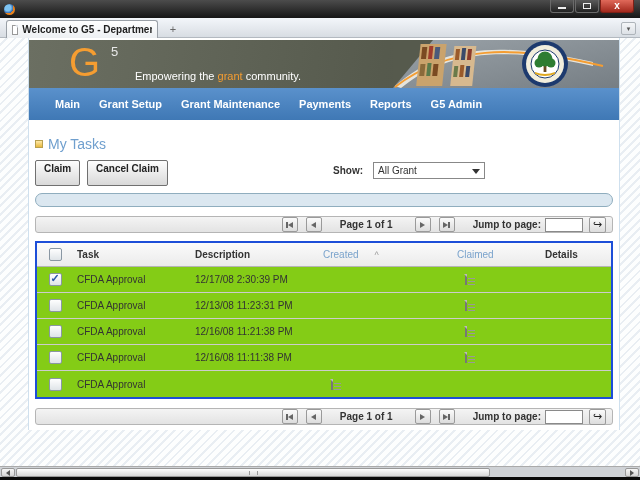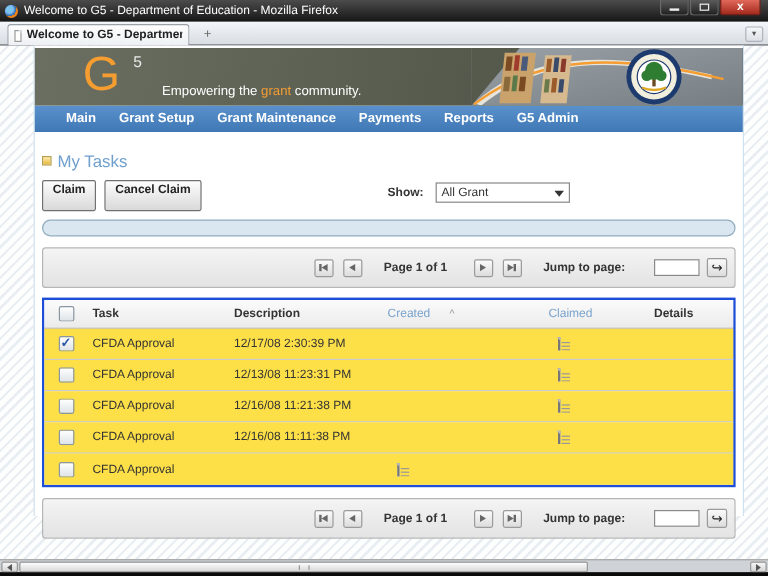--- a/index.html
+++ b/index.html
@@ -52,68 +52,68 @@
   .banner { position:relative; margin-top:2px; height:48px; overflow:hidden;
     background:linear-gradient(100deg,#6b6f62 0%,#565a4d 60%,#4e524a 100%); }
   .logo-g { position:absolute; left:40px; top:0px; font-size:40px; line-height:44px;
     color:#f59d31; font-weight:normal; }
   .logo-5 { position:absolute; left:82px; top:4px; font-size:13px; color:#e8e8e8; }
   .tagline { position:absolute; left:106px; top:30px; font-size:11px; color:#fff; }
   .tagline .em { color:#f59d31; }
   .banner-art { position:absolute; right:0; top:0; width:226px; height:48px; }
 
   
-  .navbar { height:22px; background:linear-gradient(#5a91cc,#npm 0) , linear-gradient(#5a91cc,#3f78b5);
+  .navbar { height:32px; background:linear-gradient(#5a91cc,#npm 0) , linear-gradient(#5a91cc,#3f78b5);
     display:flex; align-items:center; gap:19px; padding-left:26px; }
   .nav-item { color:#fff; font-weight:bold; font-size:11px; white-space:nowrap; }
 
   
   .breadcrumb { padding:7px 0 0 4px; font-size:10px; font-weight:bold; color:#444; }
   .breadcrumb a { color:#336699; text-decoration:none; }
   .heading-row { display:flex; align-items:center; margin:16px 0 8px 6px; }
   .heading-icon { width:8px; height:8px; margin-right:5px; border:1px solid #b8a050;
     background:linear-gradient(#ffe9a8,#e8b93e); }
   .heading { font-size:14px; color:#6f9fce; }
 
   
   .toolbar { position:relative; height:20px; margin:6px 0 0 6px; }
   .btn { display:inline-block; height:26px; padding:0 8px; margin-right:4px;
     background:linear-gradient(#fdfdfd,#d9d9d9); border:1px solid #707070; border-radius:2px;
     font-weight:bold; font-size:10px; line-height:16px; color:#222; }
-  .show-group { position:absolute; left:288px; top:2px; display:flex; align-items:center; }
+  .show-group { position:absolute; left:298px; top:2px; display:flex; align-items:center; }
   .show-label { font-weight:bold; margin-right:10px; }
   .select { width:112px; height:17px; background:#fff; border:1px solid #888;
     display:flex; align-items:center; padding-left:4px; position:relative; }
   .select .arrow { position:absolute; right:4px; top:6px; width:0; height:0;
     border-left:4px solid transparent; border-right:4px solid transparent; border-top:5px solid #333; }
 
   
   .status-pill { margin:13px 6px 0 6px; height:14px; border-radius:7px;
     background:#dbe7f0; border:1px solid #8fadbe; }
 
   
-  .pager { margin:9px 6px 0 6px; height:34px;
+  .pager { margin:9px 6px 0 6px; height:17px;
     background:linear-gradient(#f4f4f4,#e3e3e3); border:1px solid #b5b5b5; border-radius:3px;
     display:flex; align-items:center; justify-content:flex-end; padding-right:6px; font-size:10px; }
   .pg-btn { width:16px; height:15px; margin-left:8px;
     background:linear-gradient(#fbfbfb,#dcdcdc); border:1px solid #9a9a9a; border-radius:2px;
     display:flex; align-items:center; justify-content:center; }
   .tri { width:0; height:0; border-top:3px solid transparent; border-bottom:3px solid transparent; }
   .tri-left { border-right:5px solid #666; } .tri-right { border-left:5px solid #666; }
   .bar { width:2px; height:6px; background:#666; }
   .page-status { font-weight:bold; color:#333; margin:0 14px 0 18px; }
-  .jump-label { font-weight:bold; margin:0 24px 0 18px; }
+  .jump-label { font-weight:bold; margin:0 4px 0 18px; }
   .jump-input { width:38px; height:14px; border:1px solid #8a8a8a; background:#fff; font-size:10px; padding:0 2px; }
   .go-btn { width:17px; height:16px; margin-left:6px;
     background:linear-gradient(#fbfbfb,#dcdcdc); border:1px solid #9a9a9a; border-radius:2px;
     display:flex; align-items:center; justify-content:center; font-size:11px; color:#222; }
 
   
   .task-table { margin:8px 6px 0 6px; border:2px solid #1d4ed8; }
-  .trow { display:flex; align-items:center; height:26px; border-bottom:1px solid #ccc; background:#fde047; }
+  .trow { display:flex; align-items:center; height:26px; border-bottom:1px solid #ccc; background:#84cc16; }
   .trow:last-child { border-bottom:none; }
   .thead { height:24px; background:linear-gradient(#fbfbfb,#ebebeb); border-bottom:1px solid #b5b5b5; }
   .cell { padding-left:4px; overflow:hidden; white-space:nowrap; }
   .c-check { width:36px; display:flex; justify-content:center; padding-left:0; }
   .c-task { width:118px; } .c-created { width:134px; } .c-desc { width:128px; }
   .c-claimed { width:88px; } .c-details { flex:1; }
   .th { font-weight:bold; color:#333; }
   .th-link { color:#7aa3cc; font-weight:normal; }
   .sort-caret { color:#999; margin-left:16px; font-size:9px; }
   .checkbox { width:13px; height:13px; border:1px solid #8a97a3; border-radius:2px;
@@ -139,21 +139,20 @@
     background:linear-gradient(#fdfdfd,#d8d8d8); border:1px solid #999; border-radius:2px; }
   .hs-grip { position:absolute; left:50%; top:2px; width:9px; height:4px; margin-left:-4px;
     border-left:1px solid #999; border-right:1px solid #999; }
   .bottom-edge { position:absolute; left:0; top:477px; width:640px; height:3px; background:#0a0a0a; }
 </style>
 </head>
 <body>
 
 <div class="titlebar">
   <div class="ff-icon"></div>
-  <div class="win-title">Welcome to G5 - Department of Education - Mozilla Firefox</div>
   <div class="win-controls">
     <div class="win-btn win-min">
         <div class="glyph-min"></div>
       </div>
     <div class="win-btn win-max">
         <div class="glyph-max"></div>
       </div>
     <div class="win-btn win-close">
         <div class="glyph-close">x</div>
       </div>

